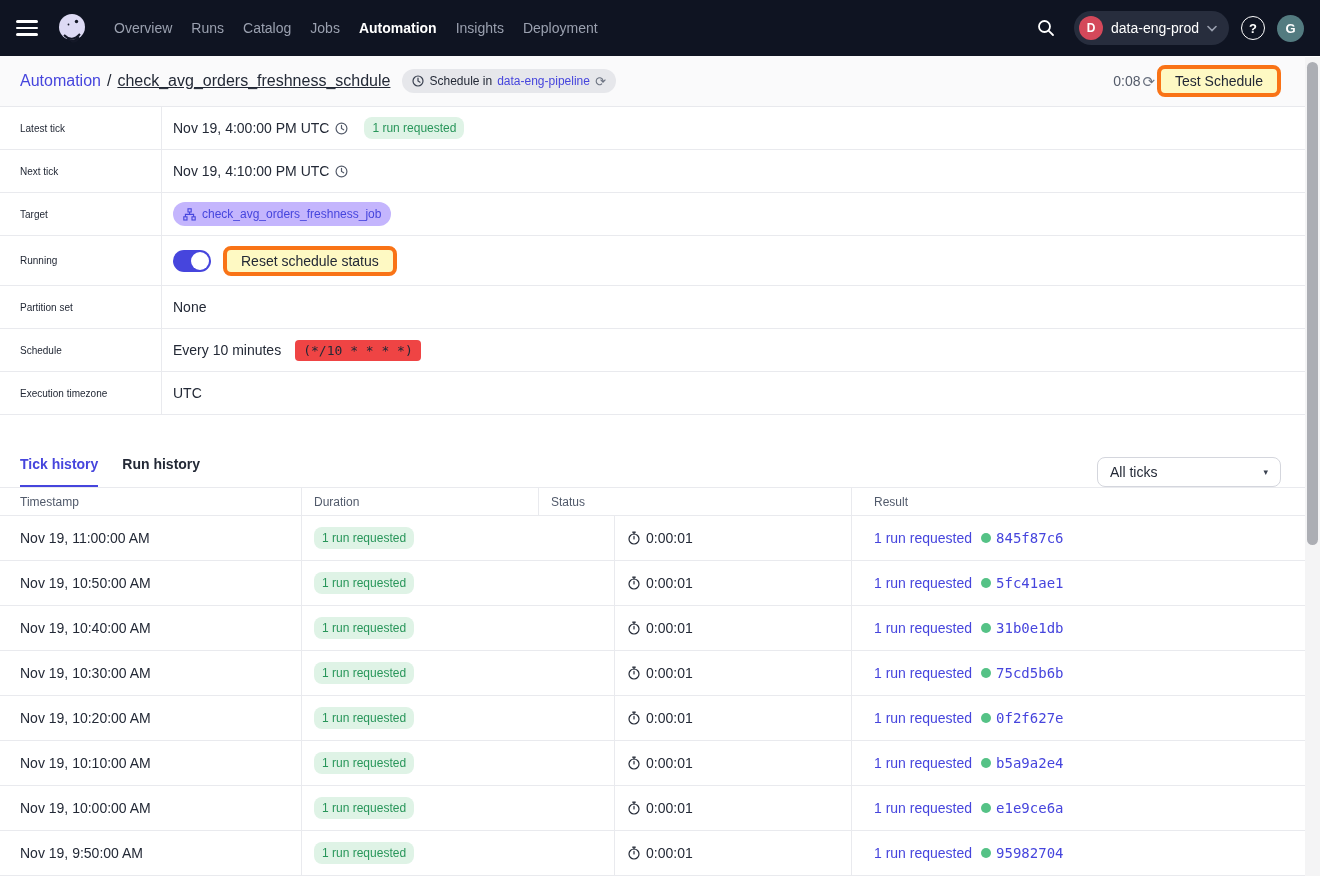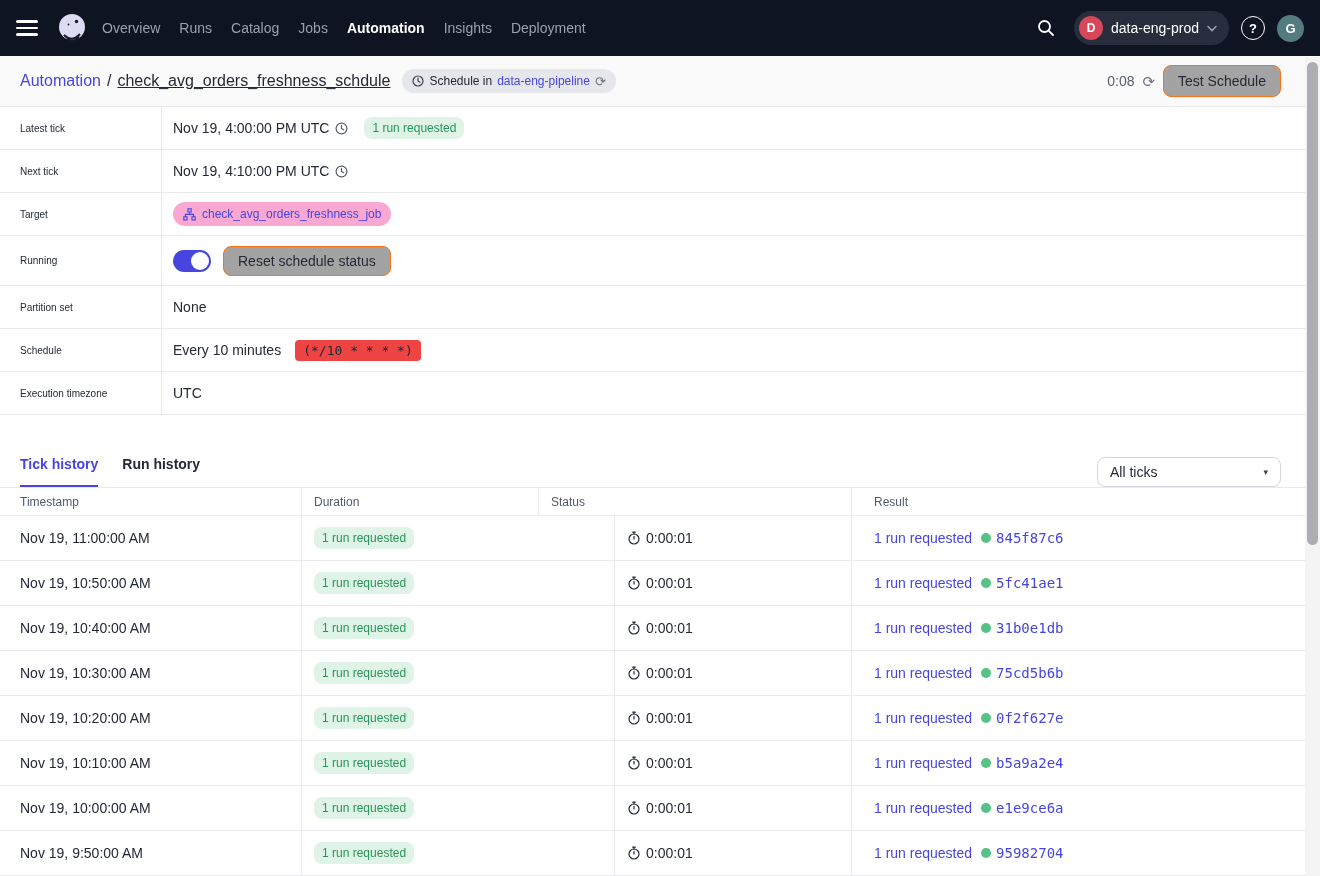--- a/index.html
+++ b/index.html
@@ -4,52 +4,52 @@
 <style>
   * { box-sizing: border-box; margin: 0; padding: 0; }
   html,body { width:1320px; height:876px; overflow:hidden; background:#fff;
     font-family:"Liberation Sans","DejaVu Sans",sans-serif; color:#232936; }
 
   
   .topnav { height:56px; background:#0F1422; display:flex; align-items:center; padding:0 16px; }
   .hamburger { width:24px; height:24px; display:flex; flex-direction:column; justify-content:center; gap:4px; cursor:pointer; }
   .hamburger span { display:block; height:2.5px; width:22px; background:#fff; border-radius:2px; }
   .logo { margin-left:14px; width:36px; height:36px; display:flex; align-items:center; justify-content:center; cursor:pointer; }
-  .nav-items { display:flex; align-items:center; margin-left:12px; gap:19px; }
+  .nav-items { display:flex; align-items:center; margin-left:24px; gap:19px; }
   .nav-item { font-size:14px; color:#9AA0AF; text-decoration:none; cursor:pointer; font-weight:500; }
   .nav-item.active { color:#FFFFFF; font-weight:700; }
   .nav-right { margin-left:auto; display:flex; align-items:center; gap:12px; }
   .icon-btn { width:32px; height:32px; display:flex; align-items:center; justify-content:center; cursor:pointer; }
   .deploy-pill { display:flex; align-items:center; gap:8px; background:#272D3D; border-radius:17px; height:34px; padding:0 12px 0 5px; cursor:pointer; }
   .deploy-dot { width:24px; height:24px; border-radius:50%; background:#D4485A; color:#fff; font-size:12px; font-weight:700; display:flex; align-items:center; justify-content:center; }
   .deploy-name { color:#fff; font-size:14px; font-weight:500; }
   .help-circle { width:24px; height:24px; border:1.6px solid #fff; border-radius:50%; color:#fff; font-size:13px; font-weight:700; display:flex; align-items:center; justify-content:center; cursor:pointer; }
   .avatar { width:27px; height:27px; border-radius:50%; background:#537B80; color:#fff; font-size:13px; font-weight:600; display:flex; align-items:center; justify-content:center; cursor:pointer; }
 
   
   .pageheader { height:51px; background:#FAFAFB; border-bottom:1px solid #E8E9ED; display:flex; align-items:center; padding:0 24px 0 20px; width:1305px; }
   .crumb-root { color:#4645DD; font-size:16px; text-decoration:none; cursor:pointer; }
   .crumb-sep { font-size:16px; color:#232936; margin:0 6px; }
   .crumb-title { font-size:16px; color:#232936;text-decoration:underline; }
   .sched-badge { margin-left:12px; display:flex; align-items:center; gap:5px; background:#E6E7EB; border-radius:12px; height:24px; padding:0 10px; }
   .sched-badge .txt { font-size:12px; color:#232936; }
   .sched-badge a { font-size:12px; color:#4645DD; text-decoration:none; cursor:pointer; }
   .refresh-glyph { color:#6B7280; font-size:13px; line-height:1; cursor:pointer; }
-  .header-right { margin-left:auto; display:flex; align-items:center; gap:8px; }
+  .header-right { margin-left:auto; display:flex; align-items:center; gap:2px; }
   .countdown { font-size:14px; color:#545B6A; }
-  .btn { background:#a3a3a3; border:1px solid #f97316; border-radius:8px; height:32px; padding:0 14px; font-size:14px; color:#232936; font-family:inherit; cursor:pointer; }
+  .btn { background:#fef9c3; border:4px solid #f97316; border-radius:8px; height:32px; padding:0 14px; font-size:14px; color:#232936; font-family:inherit; cursor:pointer; }
 
   
   .details { width:1305px; }
   .drow { display:flex; border-bottom:1px solid #E9EAEE; height:43px; align-items:center; }
   .drow.tall { height:50px; }
   .dlabel { width:162px; flex:0 0 162px; border-right:1px solid #E9EAEE; padding-left:20px; font-size:10px; color:#232936; height:100%; display:flex; align-items:center; }
   .dvalue { padding-left:11px; font-size:14px; color:#232936; display:flex; align-items:center; gap:6px; }
   .pill-green { background:#DFF3E6; color:#28965A; font-size:12px; border-radius:8px; height:22px; padding:0 8px; display:flex; align-items:center; margin-left:10px; white-space:nowrap; }
-  .job-pill { display:flex; align-items:center; gap:6px; background:#f9a8d4; border-radius:12px; height:24px; padding:0 10px; cursor:pointer; text-decoration:none; }
+  .job-pill { display:flex; align-items:center; gap:6px; background:#c4b5fd; border-radius:12px; height:24px; padding:0 10px; cursor:pointer; text-decoration:none; }
   .job-pill span { font-size:12px; color:#4645DD; }
   .toggle { width:38px; height:22px; border-radius:11px; background:#4645DD; position:relative; cursor:pointer; }
   .toggle .knob { position:absolute; right:2px; top:2px; width:18px; height:18px; border-radius:50%; background:#fff; }
   .cron-chip { font-family:"DejaVu Sans Mono","Liberation Mono",monospace; font-size:13px; background:#ef4444; color:#232936; border-radius:4px; padding:3px 8px; margin-left:8px; white-space:pre; }
 
   
   .tabsbar { height:72px; width:1305px; display:flex; align-items:flex-end; padding:20px 24px 0 20px; }
   .tabs { display:flex; gap:24px; }
   .tab { font-size:14px; font-weight:700; padding-bottom:13px; cursor:pointer; color:#232936; border-bottom:2px solid transparent; }
   .tab.active { color:#4645DD; border-bottom-color:#4645DD; }

